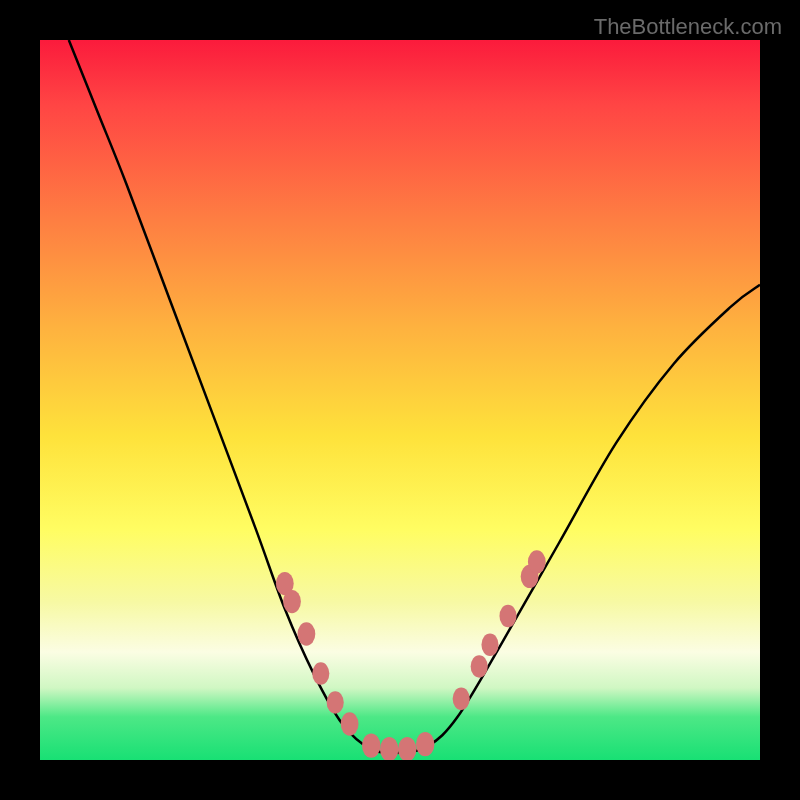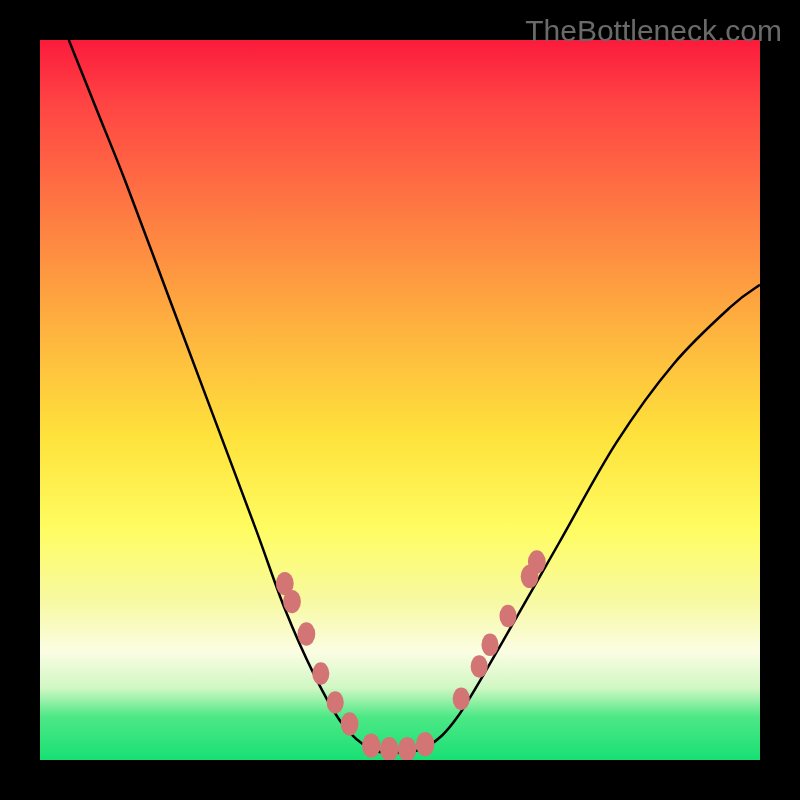--- a/index.html
+++ b/index.html
@@ -33,21 +33,21 @@
         #d0f7c3 90%,
         #4de886 94%,
         #18e074 100%
       );
     }
     .watermark {
       position: absolute;
       top: 14px;
       right: 18px;
       font-family: Arial, sans-serif;
-      font-size: 30px;
+      font-size: 22px;
       color: #6a6a6a;
       font-weight: 500;
     }
     svg.curve-layer {
       position: absolute;
       left: 40px;
       top: 40px;
       width: 720px;
       height: 720px;
       pointer-events: none;

